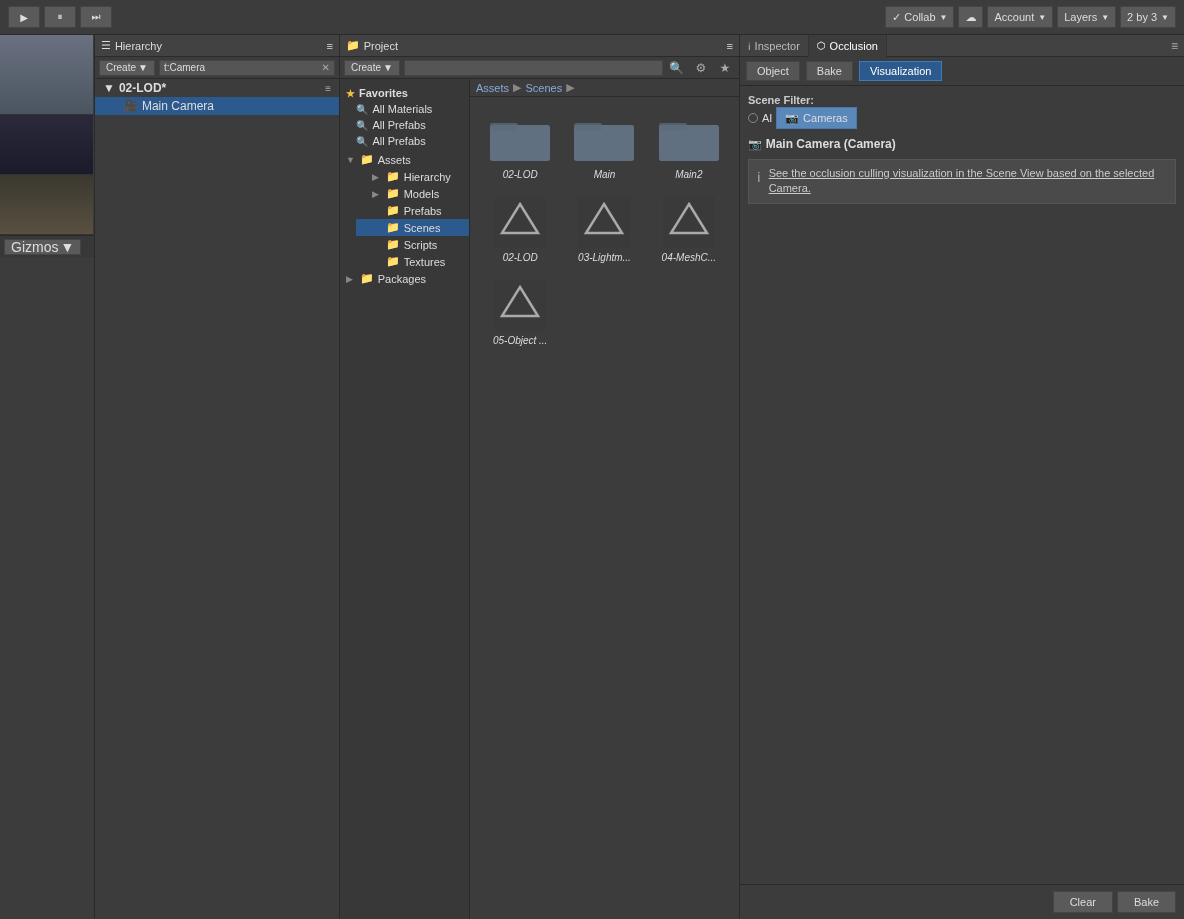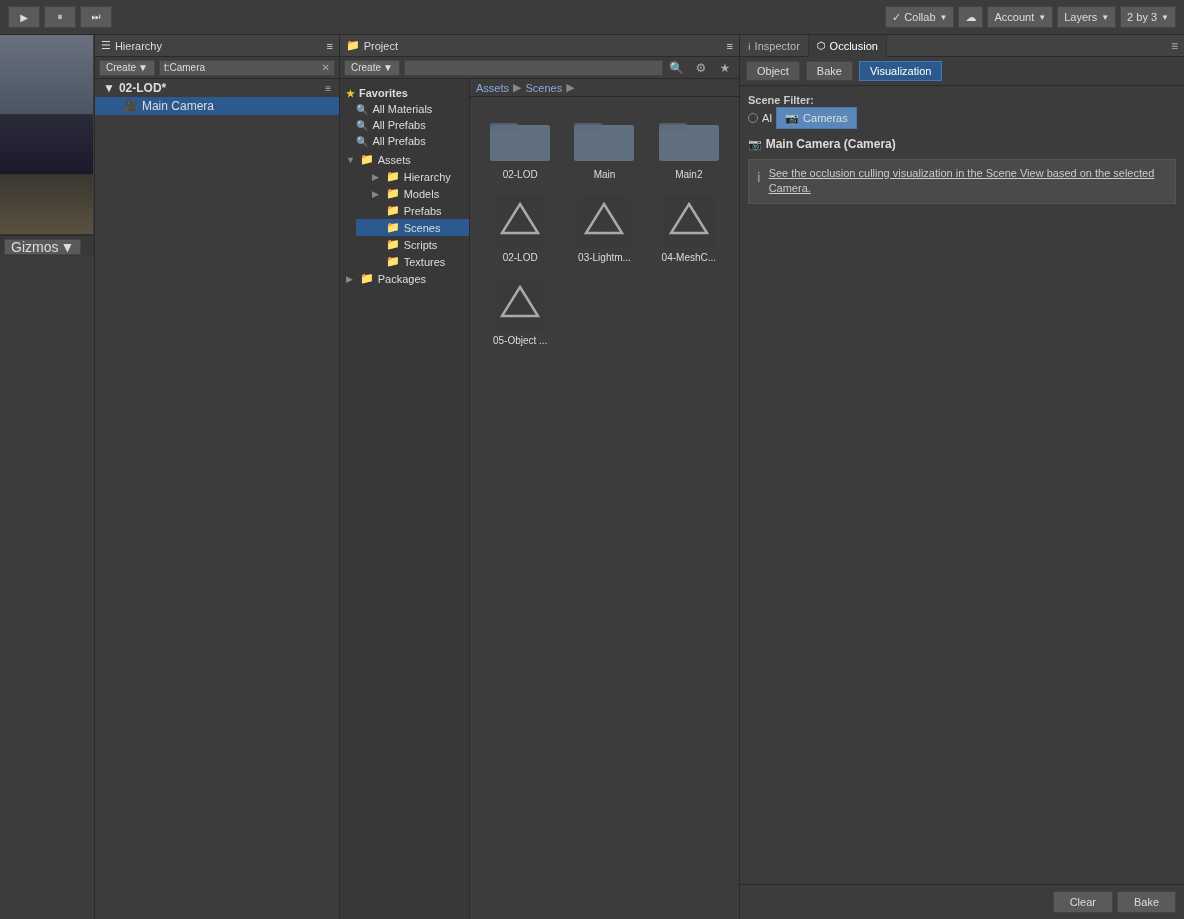--- a/index.html
+++ b/index.html
@@ -233,20 +233,21 @@
       font-size: 11px;
     }
     .tree-item.selected { background: #2d5a8e; }
     .tree-arrow { color: #888; font-size: 9px; width: 10px; }
     .folder-icon { color: #c8a85c; font-size: 11px; }
     .tree-indent { padding-left: 16px; }
     .project-main {
       flex: 1;
       overflow-y: auto;
       padding: 4px;
+      font-style: italic;
     }
     .breadcrumb-bar {
       display: flex;
       align-items: center;
       padding: 2px 6px;
       font-size: 11px;
       gap: 4px;
       border-bottom: 1px solid #2a2a2a;
       background: #3c3c3c;
     }

